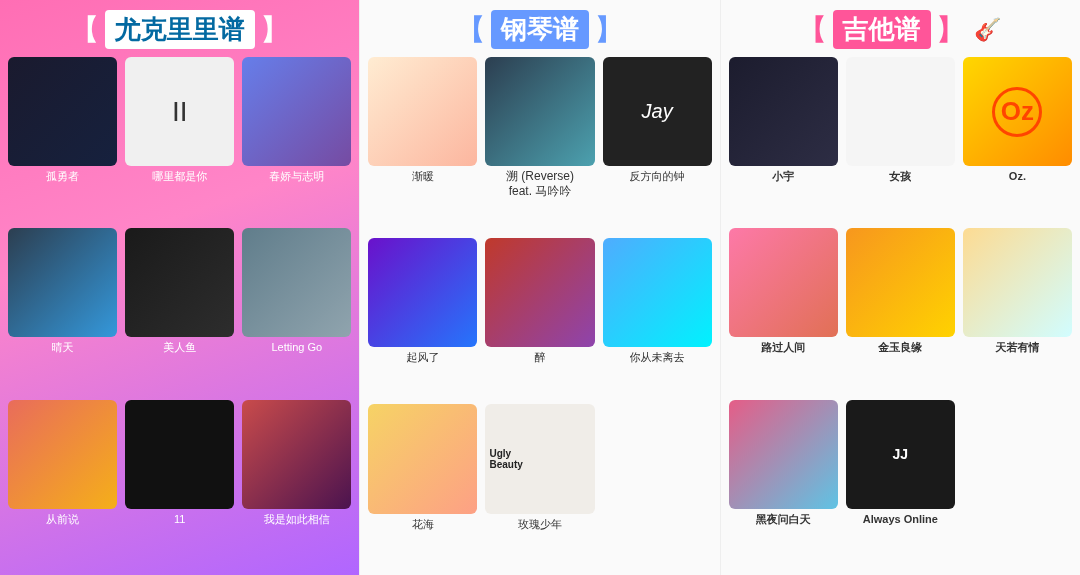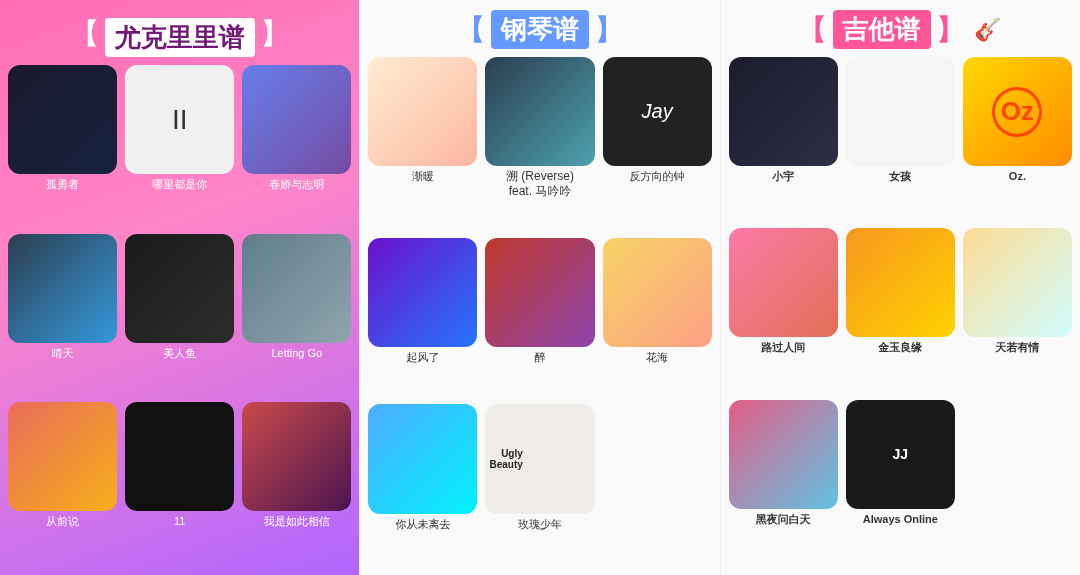--- a/index.html
+++ b/index.html
@@ -59,22 +59,21 @@
 
     .header-title {
       font-size: 26px;
       font-weight: 900;
       padding: 2px 10px;
       border-radius: 4px;
     }
 
     .col-ukulele .header-title {
       background: #fff;
-      color: #701a75;
-      margin-top: 8px;
+      color: #0369a1;
     }
     .col-piano .header-title {
       background: #6699ff;
       color: #fff;
     }
     .col-guitar .header-title {
       background: #ff5599;
       color: #fff;
     }
 
@@ -88,28 +87,27 @@
     .song-item {
       display: flex;
       flex-direction: column;
       align-items: center;
       gap: 3px;
     }
 
     .song-cover {
       width: 100%;
       aspect-ratio: 1;
-      border-radius: 12px;
+      border-radius: 6px;
       object-fit: cover;
       display: flex;
       align-items: center;
       justify-content: center;
       overflow: hidden;
       position: relative;
-      text-align: right;
     }
 
     .song-title {
       font-size: 11px;
       text-align: center;
       line-height: 1.3;
       max-width: 100%;
       overflow: hidden;
       text-overflow: ellipsis;
       white-space: nowrap;
@@ -276,27 +274,27 @@
         <div class="song-cover" style="background:linear-gradient(135deg,#6a11cb,#2575fc);"></div>
         <span class="song-title">起风了</span>
       </div>
 
       <div class="song-item">
         <div class="song-cover" style="background:linear-gradient(135deg,#c0392b,#8e44ad);"></div>
         <span class="song-title">醉</span>
       </div>
 
       <div class="song-item">
+        <div class="song-cover" style="background:linear-gradient(135deg,#4facfe,#00f2fe);"></div>
+        <span class="song-title">你从未离去</span>
+      </div>
+
+      <div class="song-item">
         <div class="song-cover" style="background:linear-gradient(135deg,#f6d365,#fda085);"></div>
         <span class="song-title">花海</span>
-      </div>
-
-      <div class="song-item">
-        <div class="song-cover" style="background:linear-gradient(135deg,#4facfe,#00f2fe);"></div>
-        <span class="song-title">你从未离去</span>
       </div>
 
       <div class="song-item">
         <div class="song-cover" style="background:#f0ede8; display:flex; flex-direction:column; align-items:flex-start; justify-content:center; padding:4px;">
           <span style="font-size:10px; font-weight:900; color:#222; line-height:1.1;">Ugly<br>Beauty</span>
         </div>
         <span class="song-title">玫瑰少年</span>
       </div>
     </div>
   </div>

